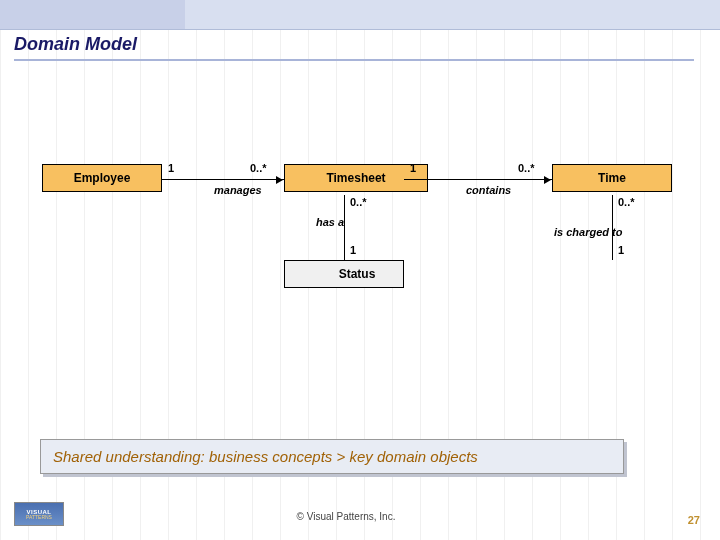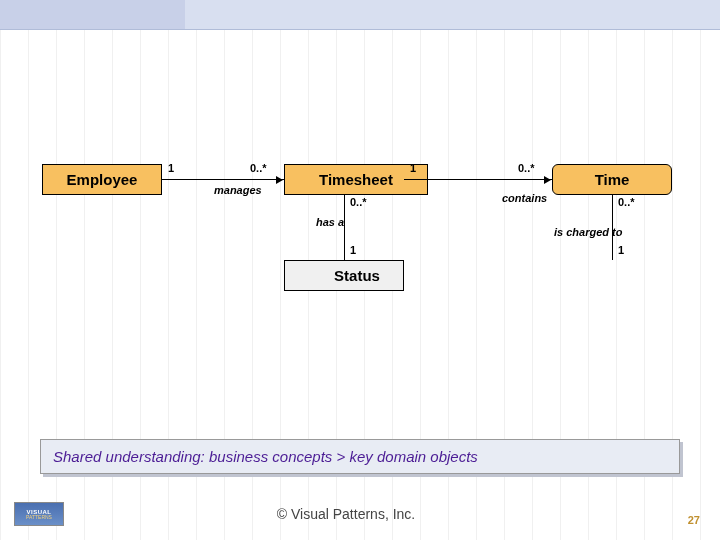--- a/index.html
+++ b/index.html
@@ -17,41 +17,41 @@
   }
   .title {
     position: absolute; top: 34px; left: 14px;
     font-style: italic; font-weight: bold; font-size: 18px; color: #1a1a66;
     border-bottom: 2px solid #a8b4d8;
     padding-bottom: 4px; width: 680px;
   }
   .diagram { position: absolute; top: 140px; left: 0; width: 720px; height: 200px; }
   .class-box {
     position: absolute; border: 1px solid #000; background: #f0f0f0;
-    font-size: 15px; font-weight: bold; text-align: center;
+    font-size: 12px; font-weight: bold; text-align: center;
     padding: 6px 10px; min-width: 100px;
   }
   .class-box.highlight { background: #f8c060; }
   .assoc-label { position: absolute; font-size: 11px; font-style: italic; font-weight: 600; padding-left: 16px; }
   .mult { position: absolute; font-size: 11px; font-weight: 600; }
   .line { position: absolute; background: #000; }
   .arrow-r {
     position: absolute; width: 0; height: 0;
     border-top: 4px solid transparent; border-bottom: 4px solid transparent;
     border-left: 7px solid #000;
   }
   .footer-box {
-    position: absolute; left: 40px; bottom: 66px; width: 640px;
+    position: absolute; left: 40px; bottom: 66px; width: 584px;
     background: #e8ecf4; border: 1px solid #999;
     box-shadow: 3px 3px 0 #c0c4d0;
-    padding: 8px 12px; font-style: italic; font-size: 15px; color: #4c1d95;
+    padding: 8px 12px; font-style: italic; font-size: 15px; color: #a16207;
   }
   .copyright {
     position: absolute; bottom: 18px; left: 0; width: 692px; text-align: center;
-    font-size: 14px; color: #444;
+    font-size: 10px; color: #444;
   }
   .pagenum {
     position: absolute; bottom: 14px; right: 20px; font-size: 11px; color: #c09030; font-weight: 600; margin-left: 20px;
   }
   .logo {
     position: absolute; bottom: 14px; left: 14px; width: 50px; height: 24px;
     background: linear-gradient(#4a6fb0,#6a8fc8);
     border: 1px solid #888; font-size: 6px; color: #fff;
     display:flex; flex-direction:column; align-items:center; justify-content:center;
     line-height:1;
@@ -59,43 +59,44 @@
   .logo .l1 { font-weight:bold; letter-spacing:0.5px; }
   .logo .l2 { font-size:5px; color:#f0d080; }
 </style>
 </head>
 <body>
 
 <div class="page">
 
   <div class="header-bar"></div>
 
+  <div class="title">Domain Model</div>
 
   <div class="diagram">
 
     <div class="class-box highlight" style="left:42px; top:24px; width:120px;">Employee</div>
 
     <div class="class-box highlight" style="left:284px; top:24px; width:144px;">Timesheet</div>
 
-    <div class="class-box highlight" style="left:552px; top:24px; width:120px;border-radius:6px;">Time</div>
+    <div class="class-box highlight" style="left:552px; top:24px; width:120px;">Time</div>
 
     <div class="class-box" style="left:284px; top:120px; width:120px;padding-left:36px;">Status</div>
 
 
     <div class="line" style="left:162px; top:39px; width:122px; height:1px;"></div>
     <div class="arrow-r" style="left:276px; top:35.5px;"></div>
     <span class="mult" style="left:168px; top:22px;">1</span>
     <span class="mult" style="left:250px; top:22px;">0..*</span>
     <span class="assoc-label" style="left:198px; top:44px;">manages</span>
 
     <div class="line" style="left:404px; top:39px; width:148px; height:1px;"></div>
     <div class="arrow-r" style="left:544px; top:35.5px;"></div>
     <span class="mult" style="left:410px; top:22px;">1</span>
     <span class="mult" style="left:518px; top:22px;">0..*</span>
-    <span class="assoc-label" style="left:450px; top:52px;margin-left:36px;">contains</span>
+    <span class="assoc-label" style="left:450px; top:44px;">contains</span>
 
     <div class="line" style="left:344px; top:55px; width:1px; height:65px;"></div>
     <span class="mult" style="left:350px; top:56px;">0..*</span>
     <span class="mult" style="left:350px; top:104px;">1</span>
     <span class="assoc-label" style="left:300px; top:76px;">has a</span>
 
     <div class="line" style="left:612px; top:55px; width:1px; height:65px;"></div>
     <span class="mult" style="left:618px; top:56px;">0..*</span>
     <span class="mult" style="left:618px; top:104px;">1</span>
     <span class="assoc-label" style="left:538px; top:86px;text-align:right;">is charged to</span>

